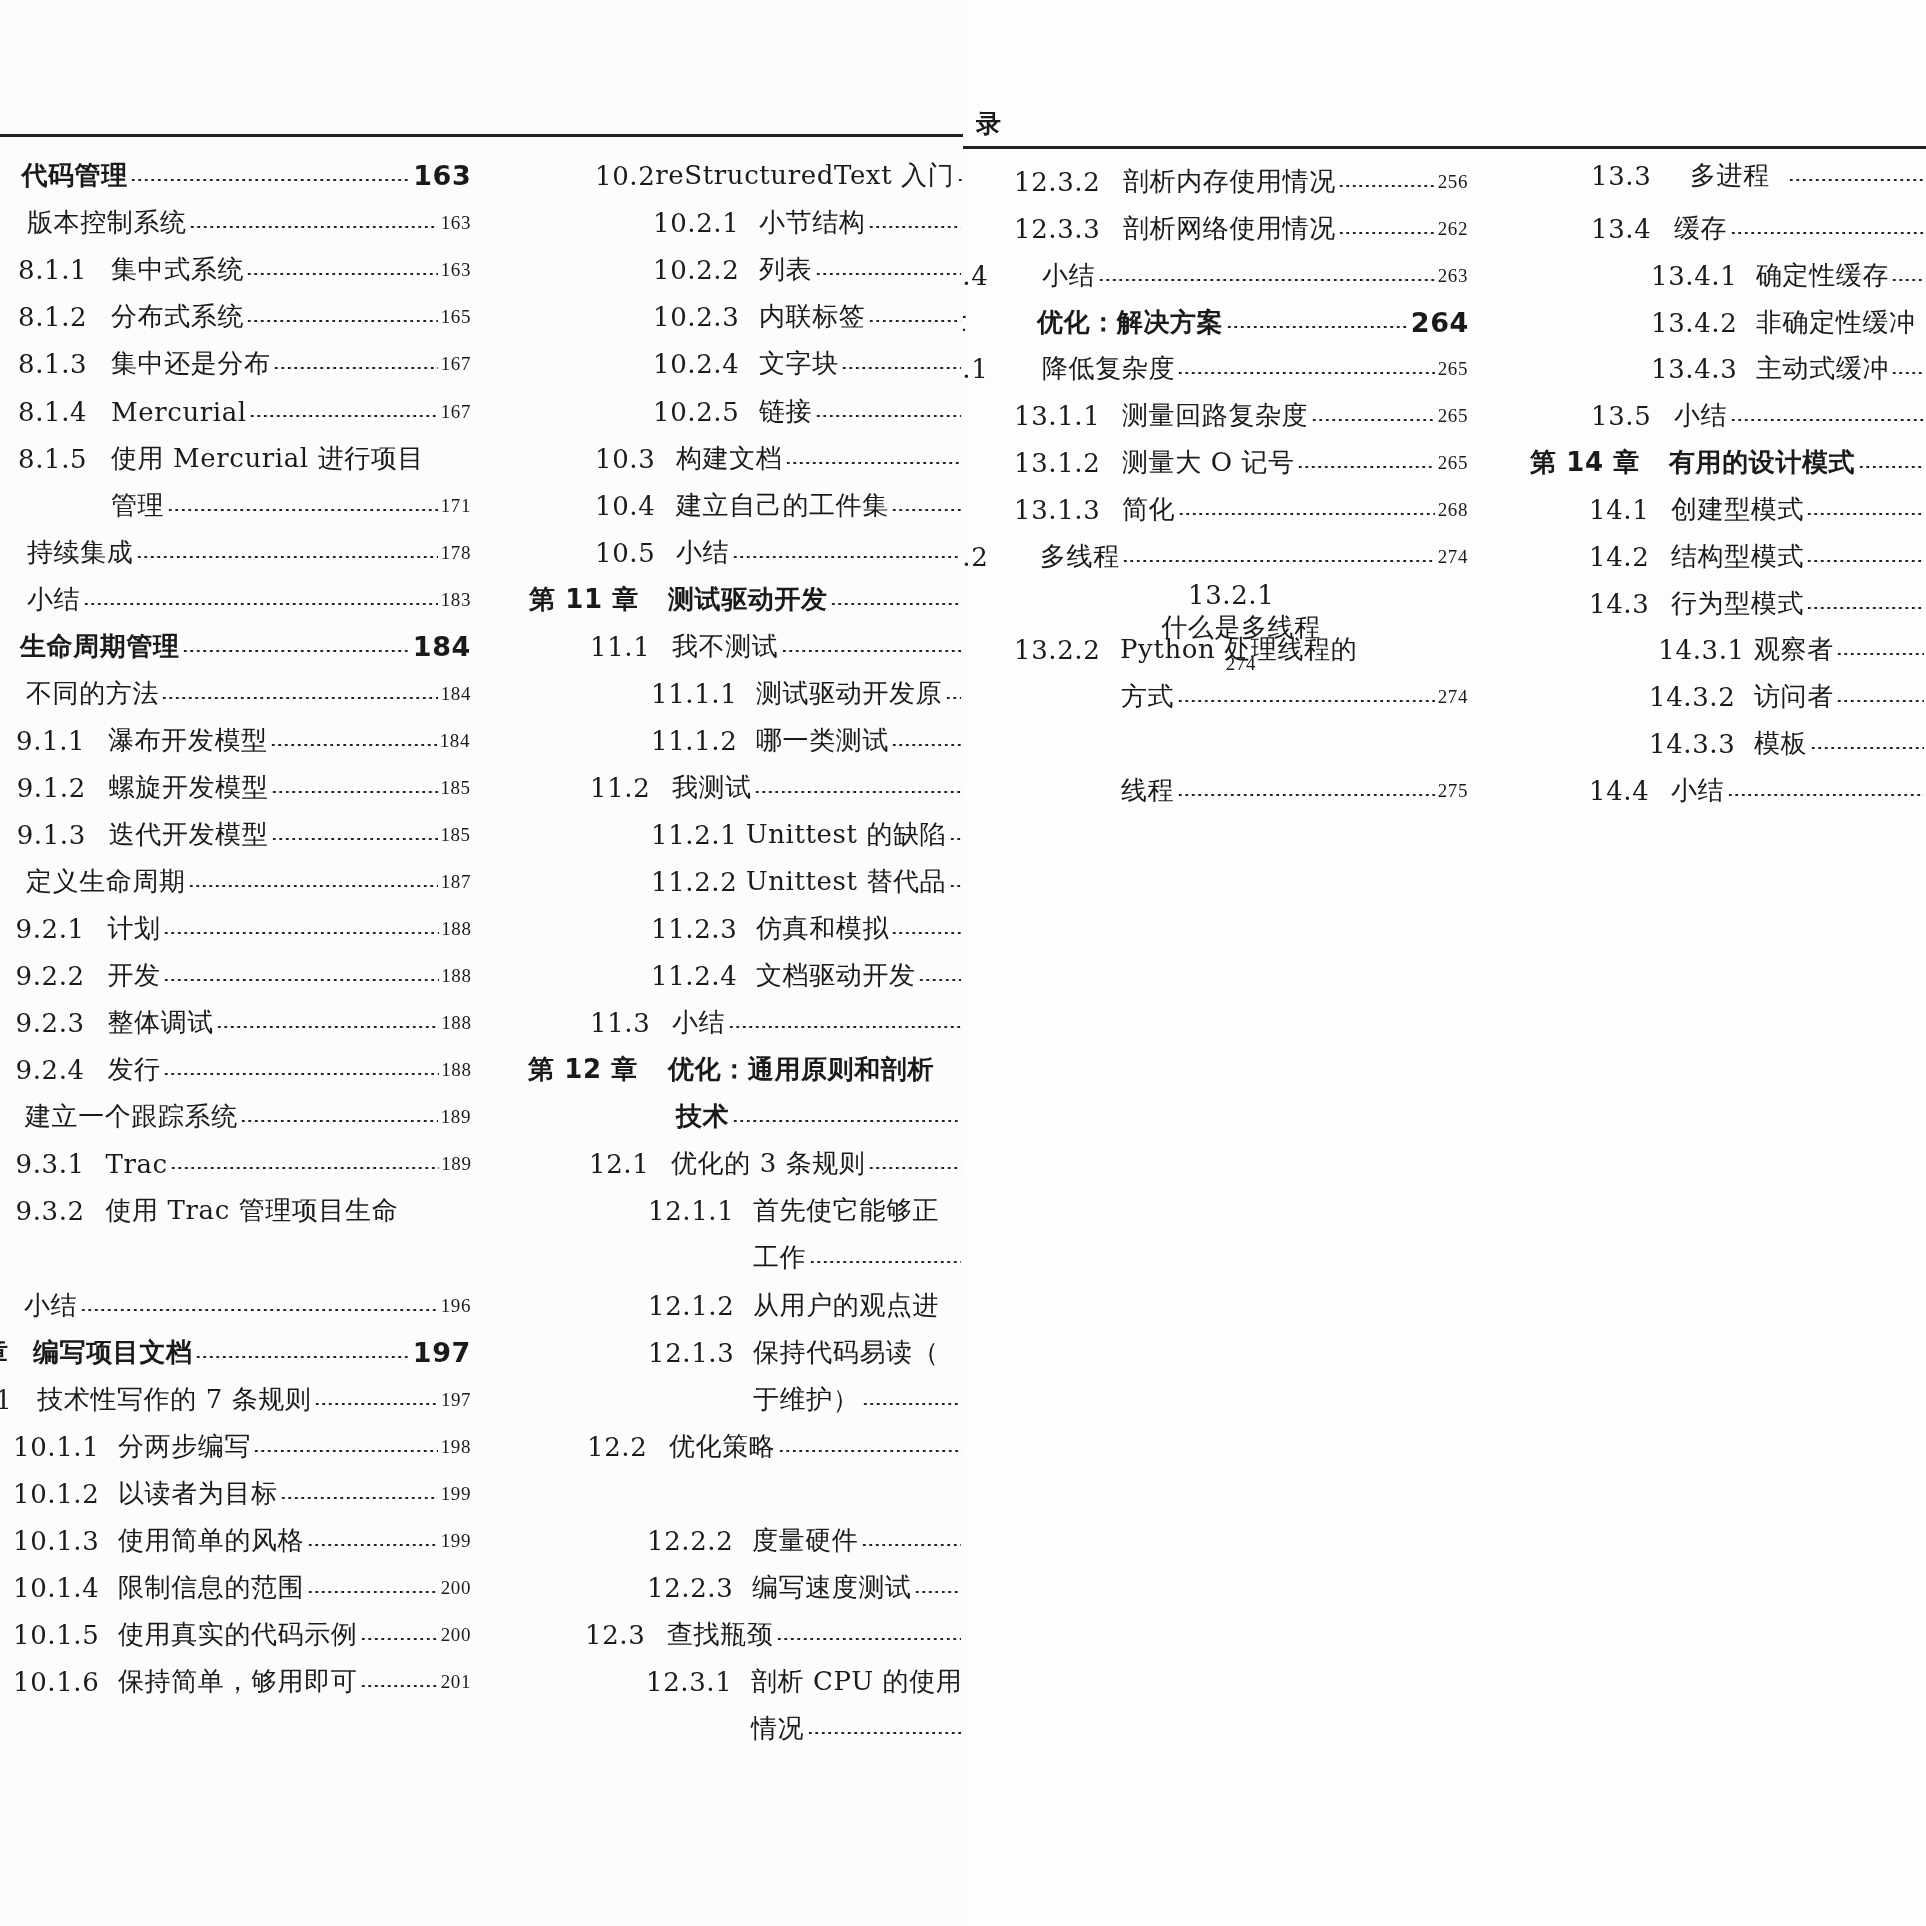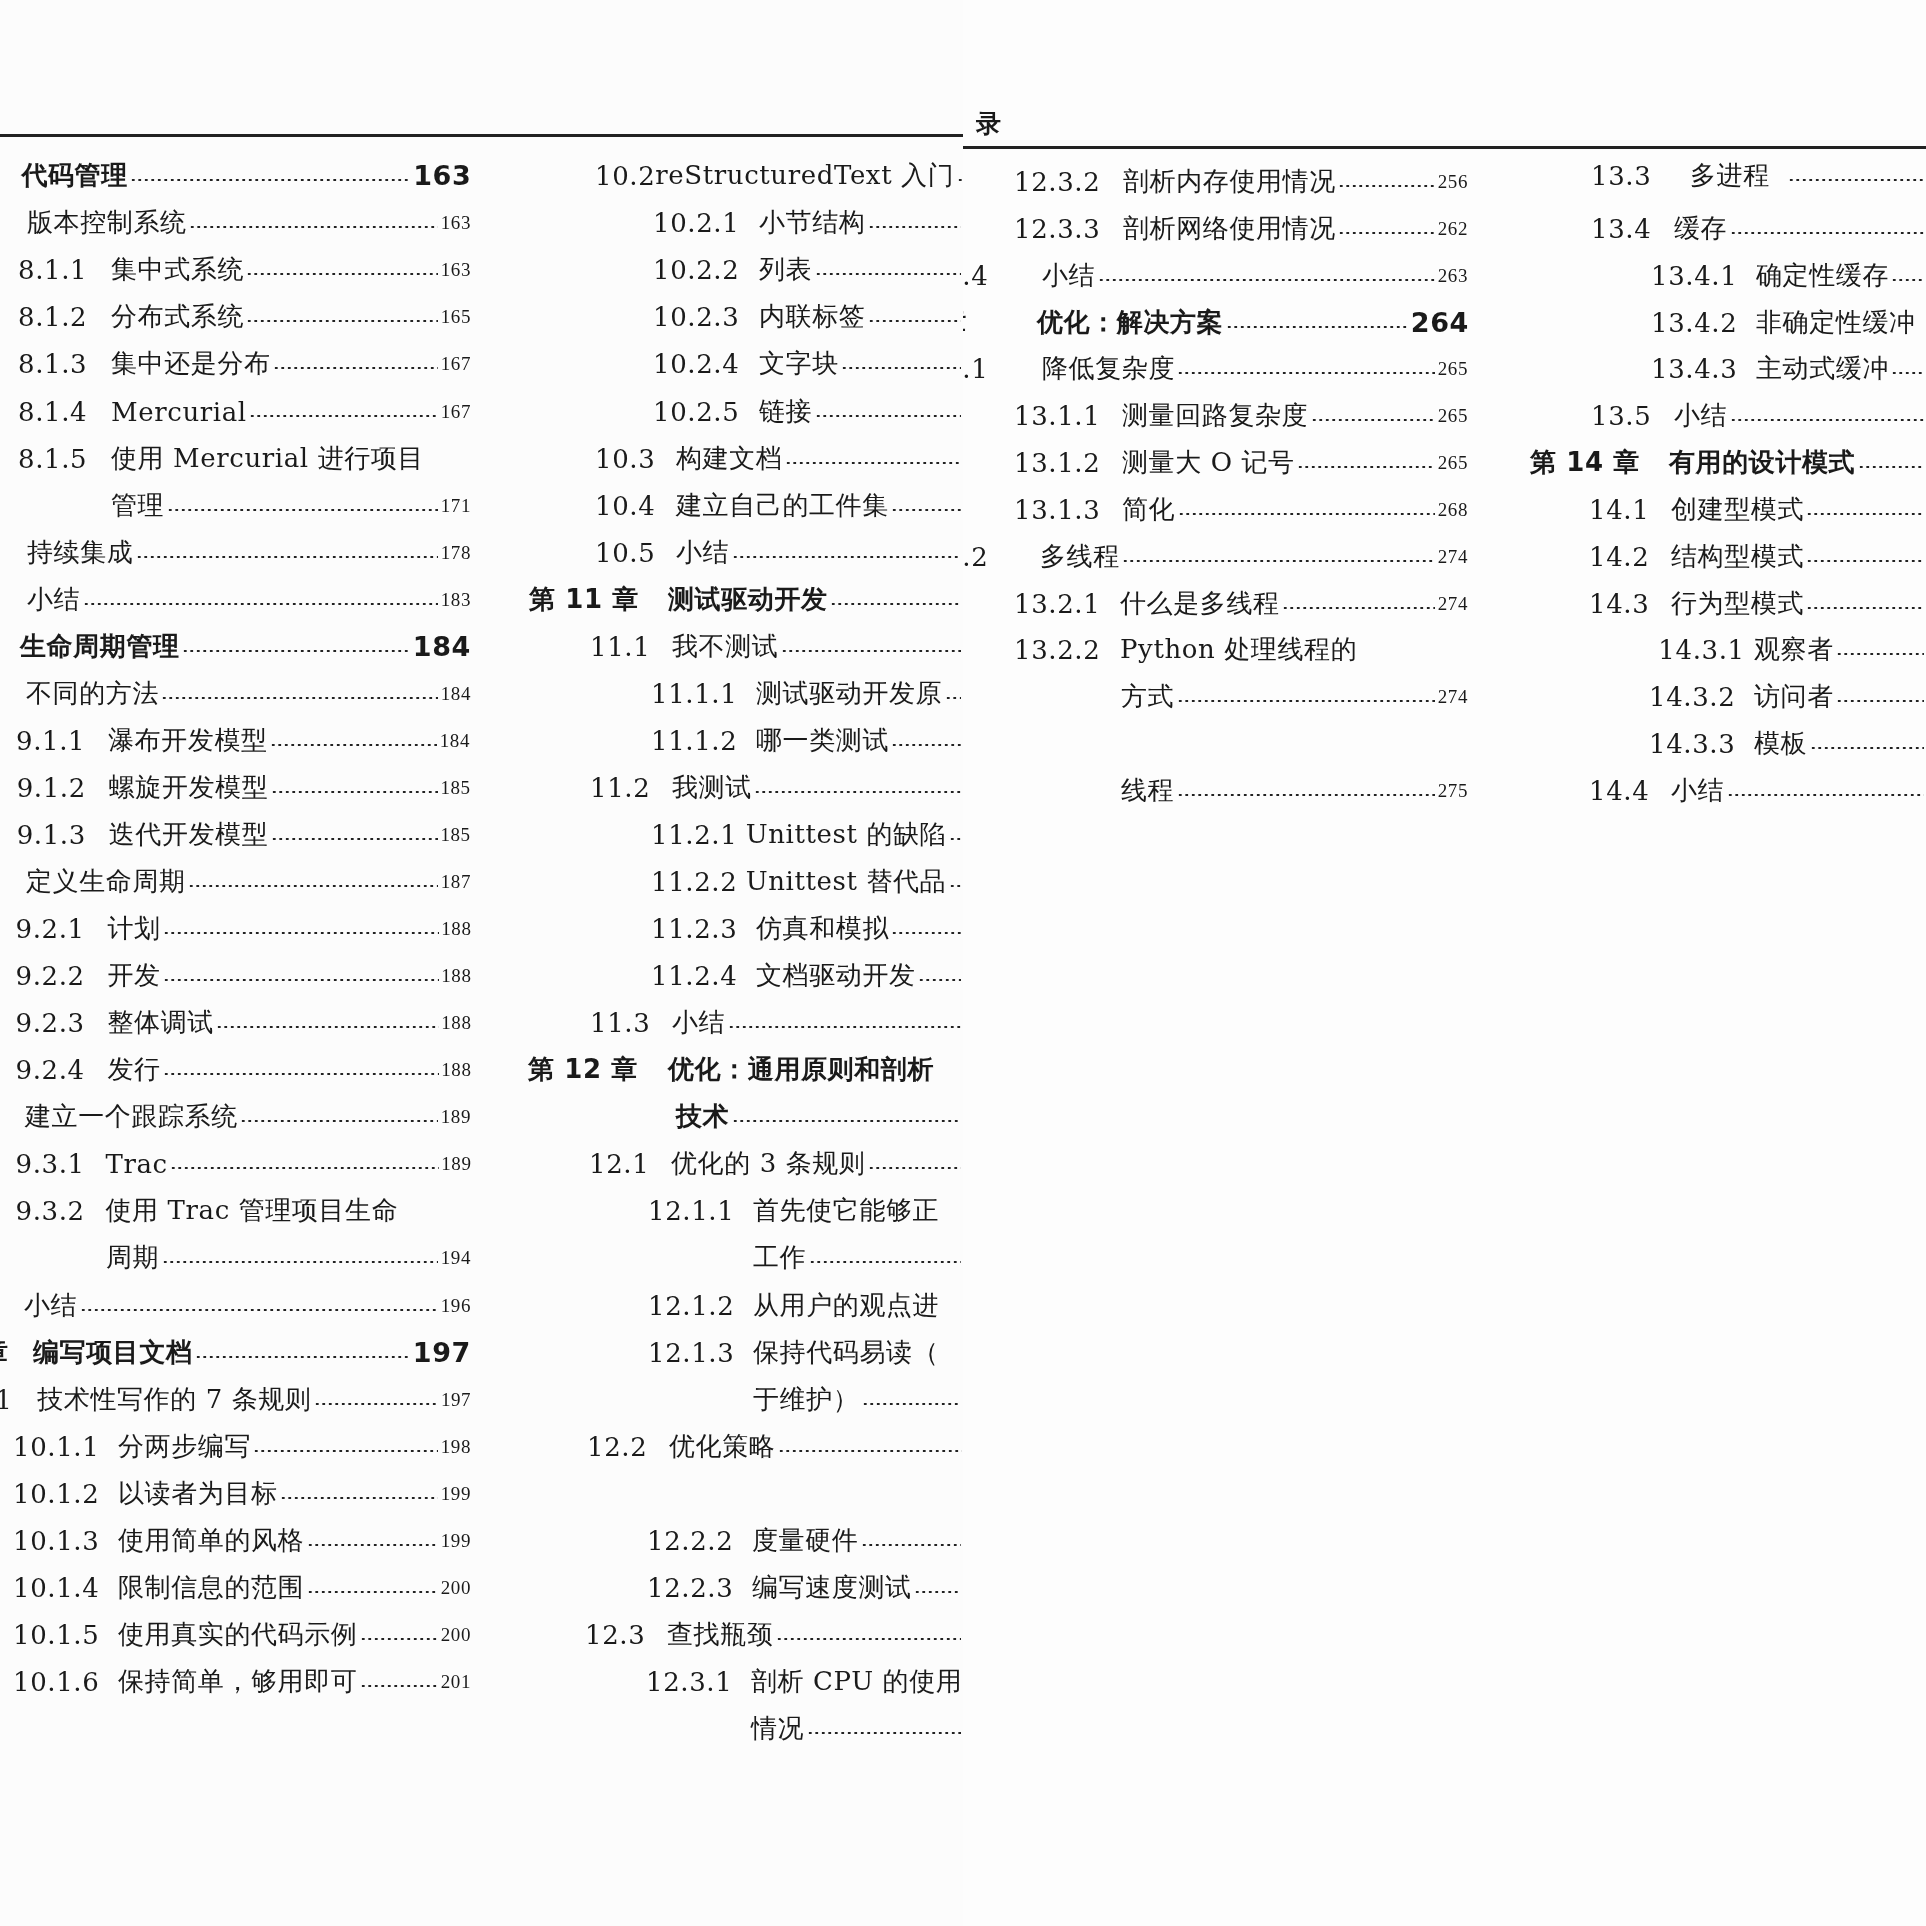--- a/index.html
+++ b/index.html
@@ -162,25 +162,20 @@
       <div class="row" style="left: 15.5px; top: 1140px; width: 456px;">
         <span class="num" style="width: 90px;">9.3.1</span>
         <span class="title">Trac</span>
         <span class="leader"></span>
         <span class="page">189</span>
       </div>
       <div class="row" style="left: 15.5px; top: 1187px; width: 456px;">
         <span class="num" style="width: 90px;">9.3.2</span>
         <span class="title">使用 Trac 管理项目生命</span>
       </div>
-      <div class="row" style="left: 106px; top: 1234px; width: 365px;">
-        <span class="title">周期</span>
-        <span class="leader"></span>
-        <span class="page">194</span>
-      </div>
       <div class="row" style="left: 24px; top: 1282px; width: 447px;">
         <span class="title">小结</span>
         <span class="leader"></span>
         <span class="page">196</span>
       </div>
       <div class="row bold" style="left: -18px; top: 1329px; width: 489px;">
         <span class="num" style="width: 51px;">章</span>
         <span class="title">编写项目文档</span>
         <span class="leader"></span>
         <span class="page">197</span>
@@ -434,21 +429,21 @@
         <span class="title">简化</span>
         <span class="leader"></span>
         <span class="page">268</span>
       </div>
       <div class="row" style="left: -35px; top: 533px; width: 540px;">
         <span class="num" style="width: 112px;">13.2</span>
         <span class="title">多线程</span>
         <span class="leader"></span>
         <span class="page">274</span>
       </div>
-      <div class="row" style="left: 51px; top: 580px; width: 454px;">
+      <div class="row" style="left: 51px; top: 580px; width: 454px; flex-direction: column;">
         <span class="num" style="width: 106px;">13.2.1</span>
         <span class="title">什么是多线程</span>
         <span class="leader"></span>
         <span class="page">274</span>
       </div>
       <div class="row" style="left: 51px; top: 626px; width: 454px;">
         <span class="num" style="width: 106px;">13.2.2</span>
         <span class="title">Python 处理线程的</span>
       </div>
       <div class="row" style="left: 158px; top: 673px; width: 347px;">

